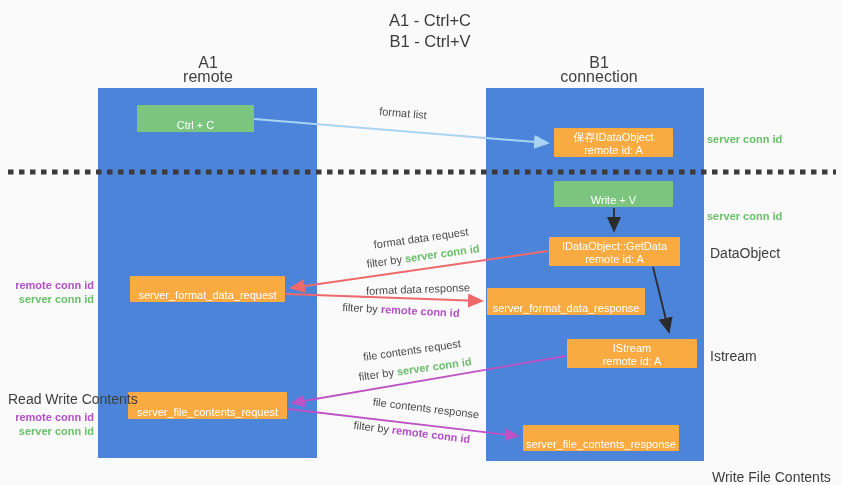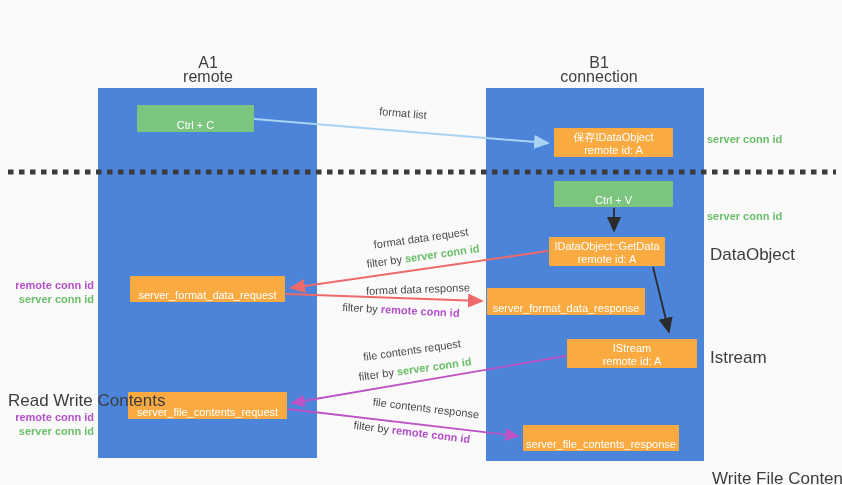--- a/index.html
+++ b/index.html
@@ -21,35 +21,39 @@
     overflow:hidden;color:var(--ink);
   }
   .title{position:absolute;left:330px;top:10px;width:200px;text-align:center;
     font-size:16.5px;line-height:21px;color:#3b3b3b;}
   .col-header{position:absolute;width:140px;text-align:center;font-size:16px;line-height:14px;color:#404040;}
   .lifeline{position:absolute;background:var(--blue);}
   .box{position:absolute;display:flex;flex-direction:column;align-items:center;justify-content:flex-end;
     color:#ffffff;font-size:11px;line-height:13px;text-align:center;border-radius:1px;}
   .box.green{background:var(--green-box);}
   .box.orange{background:var(--orange);}
-  .side-label{position:absolute;font-size:17px;color:#3d3d3d;white-space:nowrap;}
+  .side-label{position:absolute;font-size:14px;color:#3d3d3d;white-space:nowrap;}
   .side-label.green{color:var(--green-text);font-weight:bold;font-size:11px;}
   .left-ids{position:absolute;text-align:right;font-size:11px;font-weight:bold;line-height:14px;white-space:nowrap;}
   .left-ids .purple{color:var(--purple-text);}
   .left-ids .green{color:var(--green-text);}
   .arrow-label{position:absolute;font-size:11px;color:#4a4a4a;text-align:center;white-space:nowrap;}
   .arrow-label .green-t{color:var(--green-text);font-weight:bold;}
   .arrow-label .purple-t{color:var(--purple-text);font-weight:bold;}
   svg.overlay{position:absolute;left:0;top:0;pointer-events:none;}
 </style>
 </head>
 <body>
 
 <div class="canvas">
 
+  <div class="title">
+    <div>A1 - Ctrl+C</div>
+    <div>B1 - Ctrl+V</div>
+  </div>
 
   <div class="col-header" style="left:138px;top:56px;">
     <div>A1</div>
     <div>remote</div>
   </div>
   <div class="col-header" style="left:529px;top:56px;">
     <div>B1</div>
     <div>connection</div>
   </div>
 
@@ -59,24 +63,24 @@
   <div class="box green" style="left:137px;top:105px;width:117px;height:27px;">
     <div>Ctrl + C</div>
   </div>
 
   <div class="box orange" style="left:554px;top:128px;width:119px;height:29px;">
     <div>保存IDataObject</div>
     <div>remote id: A</div>
   </div>
 
   <div class="box green" style="left:554px;top:181px;width:119px;height:26px;">
-    <div>Ctrl + V</div>
+    <div>Write + V</div>
   </div>
 
-  <div class="box orange" style="left:549px;top:237px;width:116px;height:29px;">
+  <div class="box orange" style="left:549px;top:237px;width:131px;height:29px;">
     <div>IDataObject::GetData</div>
     <div>remote id: A</div>
   </div>
 
   <div class="box orange" style="left:487px;top:288px;width:158px;height:27px;">
     <div>server_format_data_response</div>
   </div>
 
   <div class="box orange" style="left:130px;top:276px;width:155px;height:26px;">
     <div>server_format_data_request</div>

